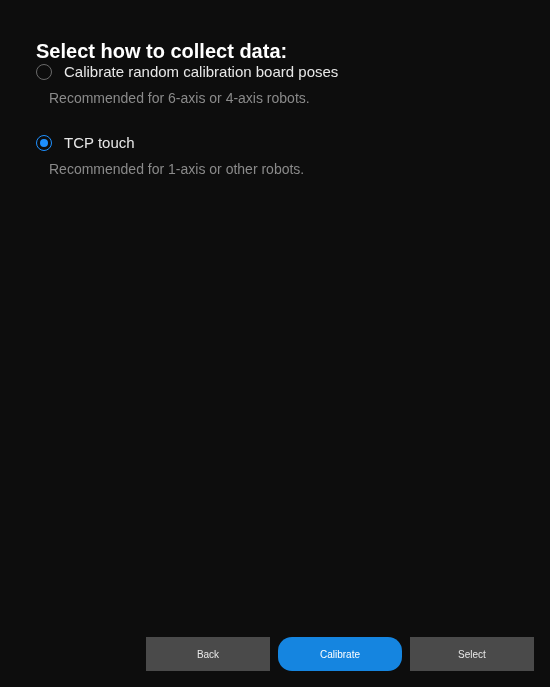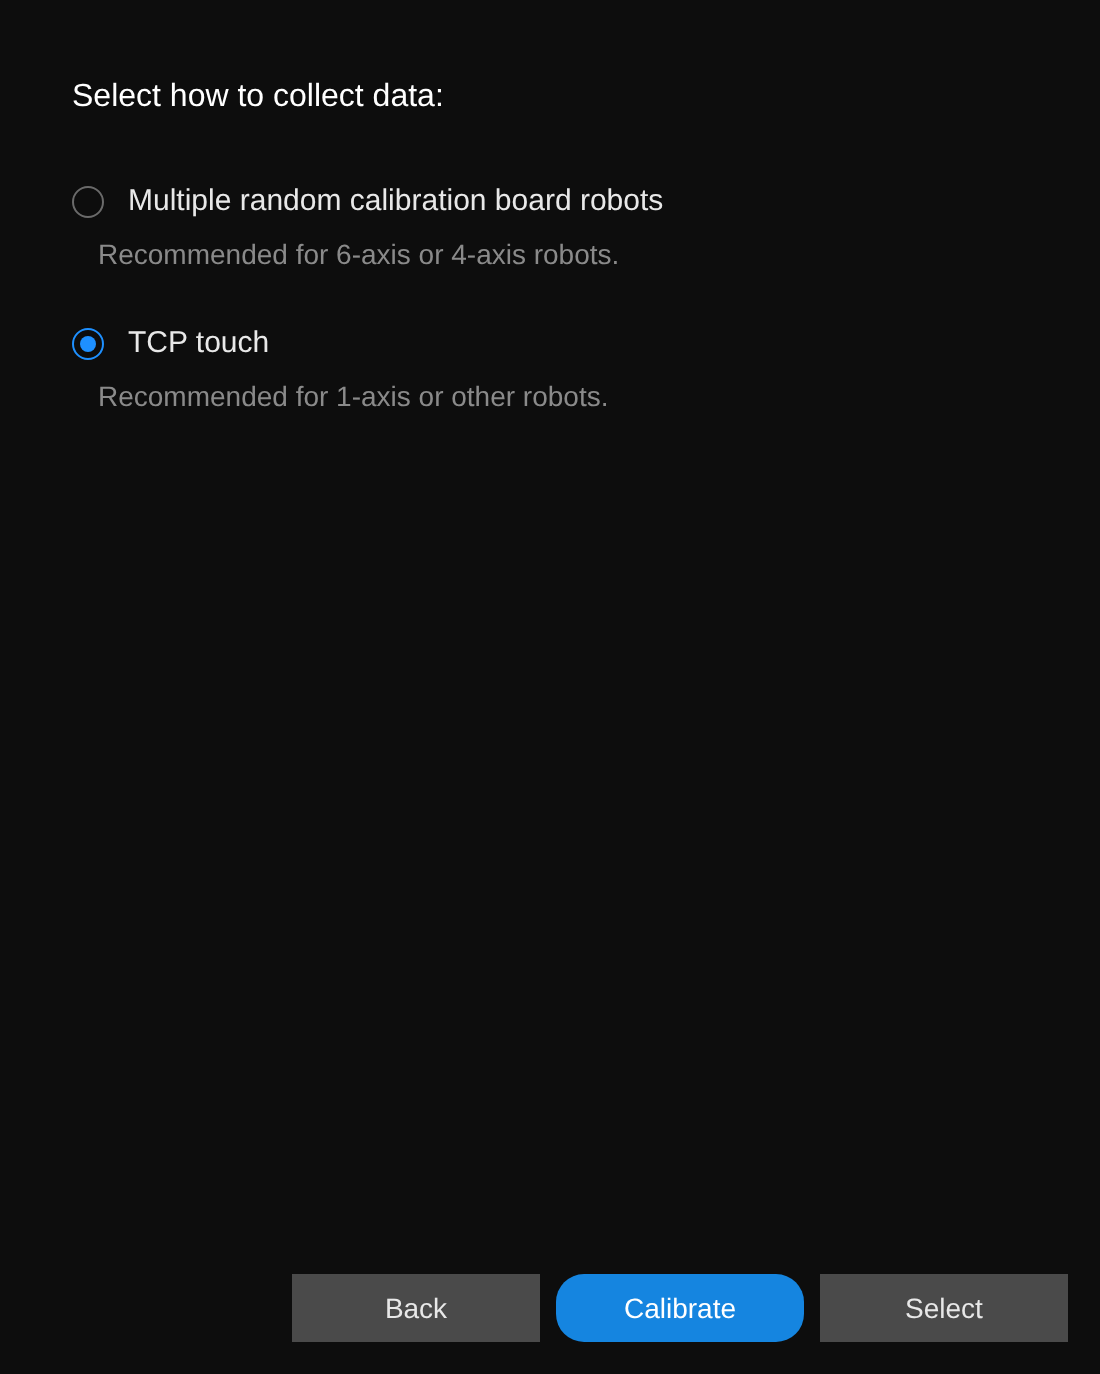--- a/index.html
+++ b/index.html
@@ -16,24 +16,23 @@
       color: #e8e8e8;
       overflow: hidden;
       position: relative;
     }
     
     .content {
       padding: 40px 36px 0 36px;
     }
     
     .page-title {
-      font-size: 16px;
-      font-weight: 400;
+      font-size: 20px;
+      font-weight: 700;
       color: #ffffff;
-      margin-bottom: 34px;
     }
     
     .option-group {
       margin-bottom: 28px;
       padding-left: 0;
     }
     
     .option-row {
       display: flex;
       align-items: center;
@@ -83,21 +82,21 @@
       bottom: 16px;
       right: 16px;
       display: flex;
       gap: 8px;
     }
     
     .btn {
       min-width: 124px;
       height: 34px;
       border: none;
-      font-size: 14px;
+      font-size: 10px;
       font-family: inherit;
       cursor: pointer;
       display: inline-flex;
       align-items: center;
       justify-content: center;
       color: #e8e8e8;
     }
     
     .btn-secondary {
       background-color: #4a4a4a;
@@ -111,21 +110,21 @@
   </style>
 </head>
 <body>
 
 <div class="content">
   <h1 class="page-title">Select how to collect data:</h1>
 
   <div class="option-group">
     <div class="option-row">
       <span class="radio"></span>
-      <span class="option-label">Multiple random calibration board robots</span>
+      <span class="option-label">Calibrate random calibration board poses</span>
     </div>
     <div class="option-description">Recommended for 6-axis or 4-axis robots.</div>
   </div>
 
   <div class="option-group">
     <div class="option-row">
       <span class="radio selected"></span>
       <span class="option-label">TCP touch</span>
     </div>
     <div class="option-description">Recommended for 1-axis or other robots.</div>

